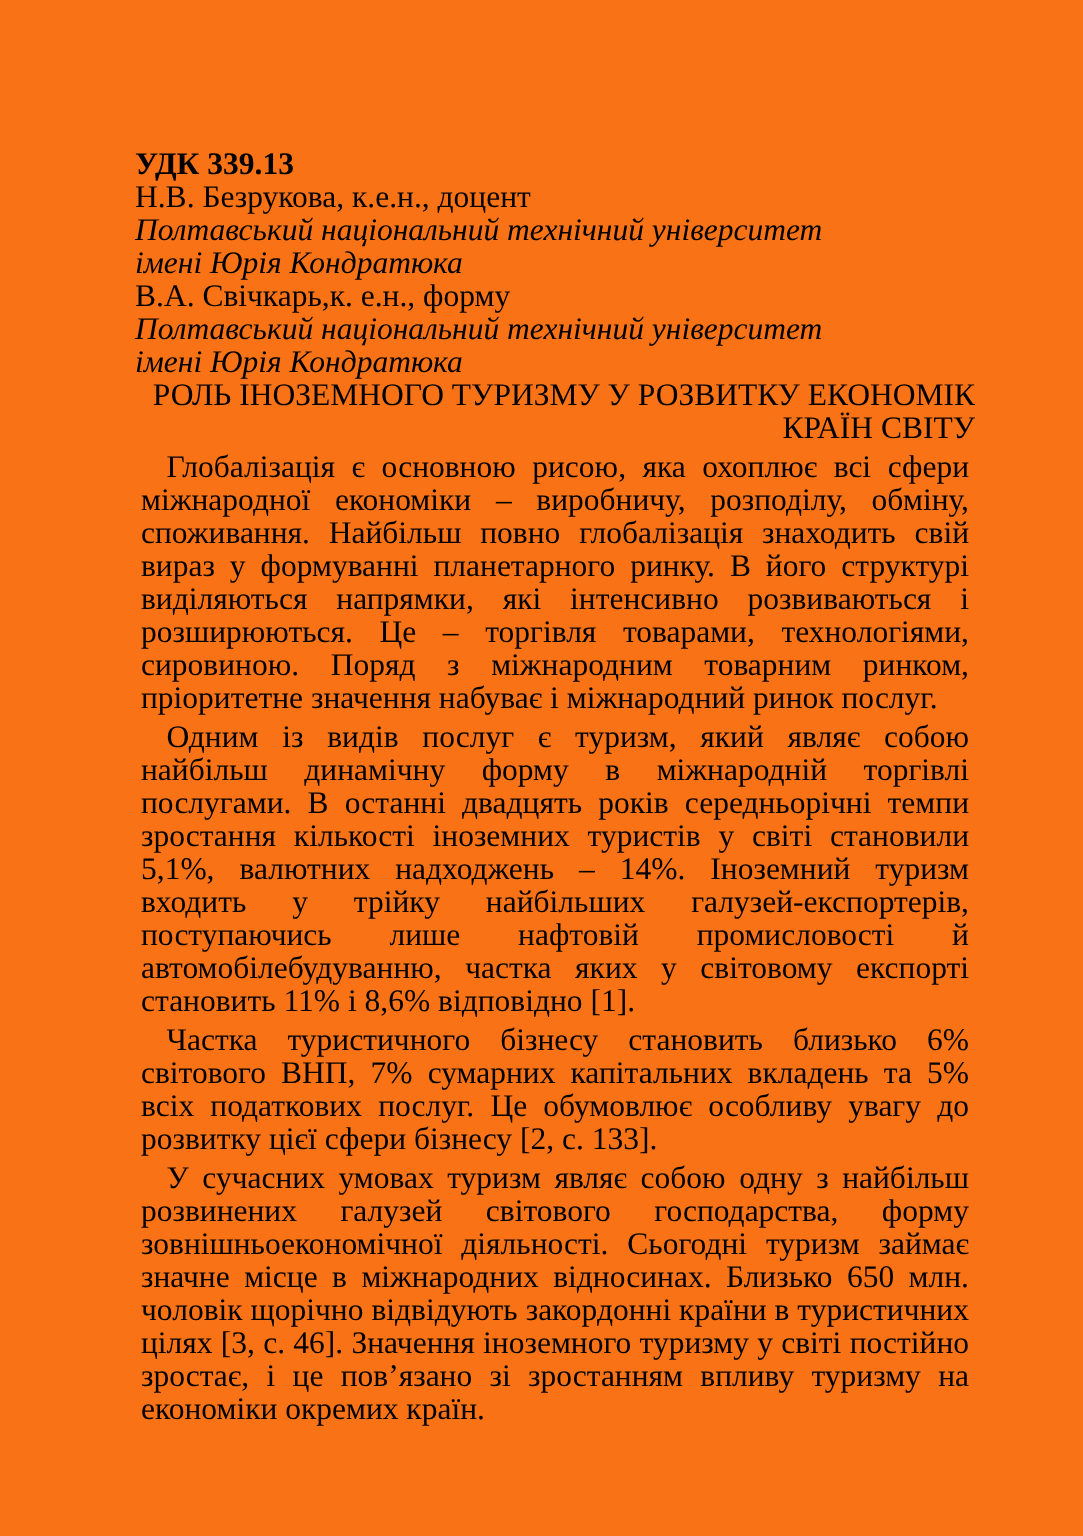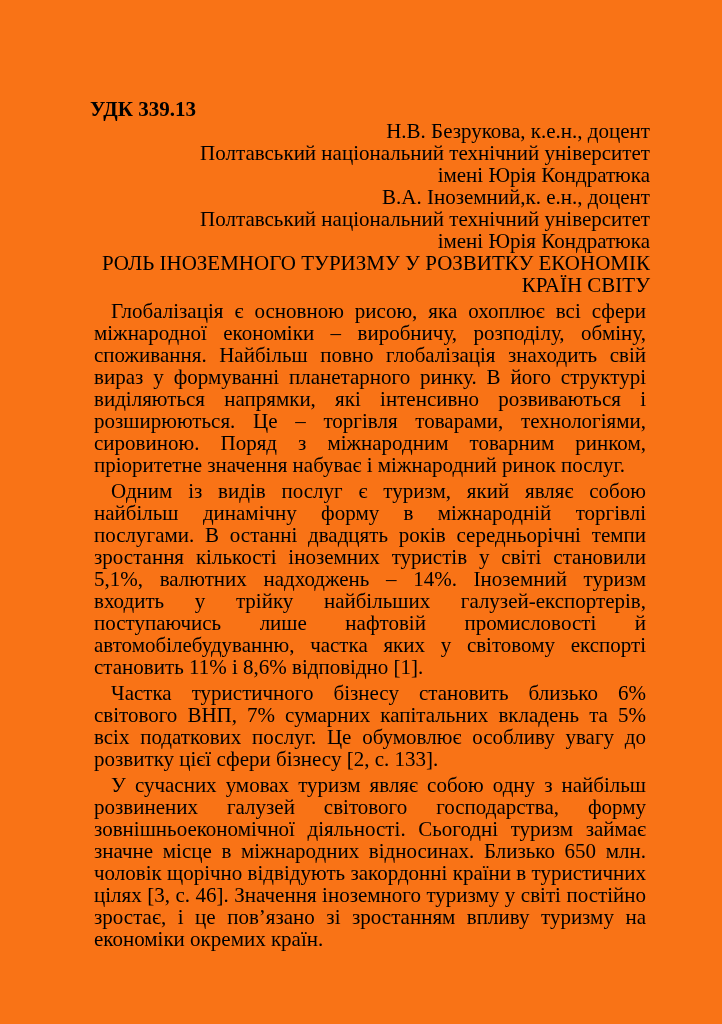--- a/index.html
+++ b/index.html
@@ -23,27 +23,28 @@
     width: 560px;
     font-size: 21px;
     line-height: 22px;
   }
   .udc {
     font-weight: bold;
     text-align: left;
     margin: 0;
   }
   .byline {
-    text-align: right;
+    text-align: left;
     margin: 0;
   }
   .byline-line {
     display: block;
   }
   .byline-line.italic {
+    font-style: italic;
   }
   .article-title {
     text-align: right;
     font-weight: normal;
     font-size: 21px;
     line-height: 22px;
     margin: 0;
   }
   .article-body p {
     margin: 4px;
@@ -56,21 +57,21 @@
 
 <div class="page">
   <div class="content">
 
     <p class="udc">УДК 339.13</p>
 
     <div class="byline">
       <span class="byline-line">Н.В. Безрукова, к.е.н., доцент</span>
       <span class="byline-line italic">Полтавський національний технічний університет</span>
       <span class="byline-line italic">імені Юрія Кондратюка</span>
-      <span class="byline-line">В.А. Іноземний,к. е.н., доцент</span>
+      <span class="byline-line">В.А. Свічкарь,к. е.н., форму</span>
       <span class="byline-line italic">Полтавський національний технічний університет</span>
       <span class="byline-line italic">імені Юрія Кондратюка</span>
     </div>
 
     <h1 class="article-title">РОЛЬ ІНОЗЕМНОГО ТУРИЗМУ У РОЗВИТКУ ЕКОНОМІК КРАЇН СВІТУ</h1>
 
     <div class="article-body">
       <p>Глобалізація є основною рисою, яка охоплює всі сфери міжнародної економіки – виробничу, розподілу, обміну, споживання. Найбільш повно глобалізація знаходить свій вираз у формуванні планетарного ринку. В його структурі виділяються напрямки, які інтенсивно розвиваються і розширюються. Це – торгівля товарами, технологіями, сировиною. Поряд з міжнародним товарним ринком, пріоритетне значення набуває і міжнародний ринок послуг.</p>
       <p>Одним із видів послуг є туризм, який являє собою найбільш динамічну форму в міжнародній торгівлі послугами. В останні двадцять років середньорічні темпи зростання кількості іноземних туристів у світі становили 5,1%, валютних надходжень – 14%. Іноземний туризм входить у трійку найбільших галузей-експортерів, поступаючись лише нафтовій промисловості й автомобілебудуванню, частка яких у світовому експорті становить 11% і 8,6% відповідно [1].</p>
       <p>Частка туристичного бізнесу становить близько 6% світового ВНП, 7% сумарних капітальних вкладень та 5% всіх податкових послуг. Це обумовлює особливу увагу до розвитку цієї сфери бізнесу [2, с. 133].</p>

